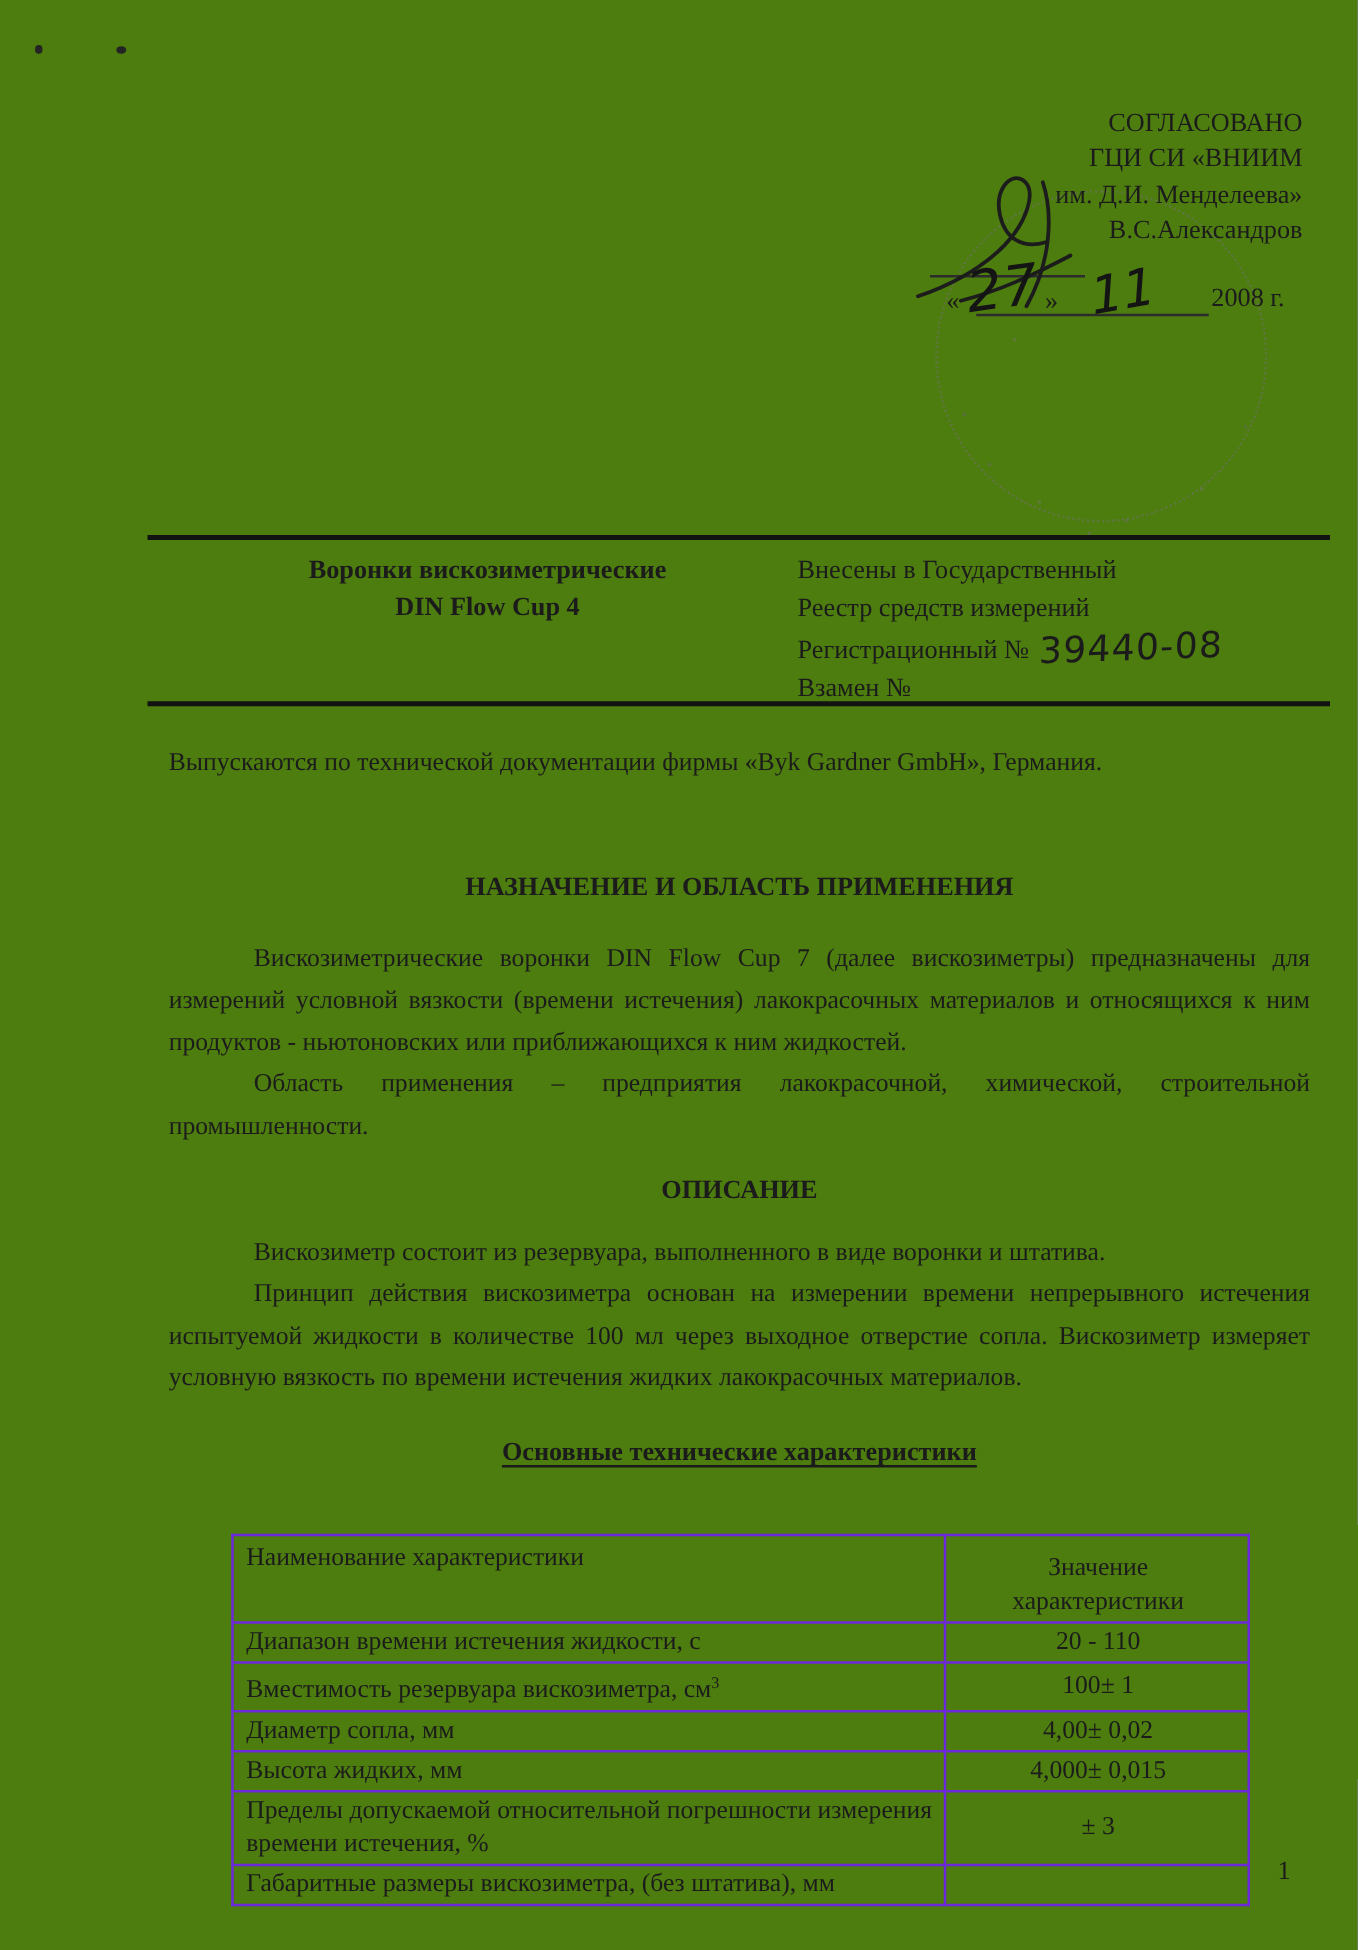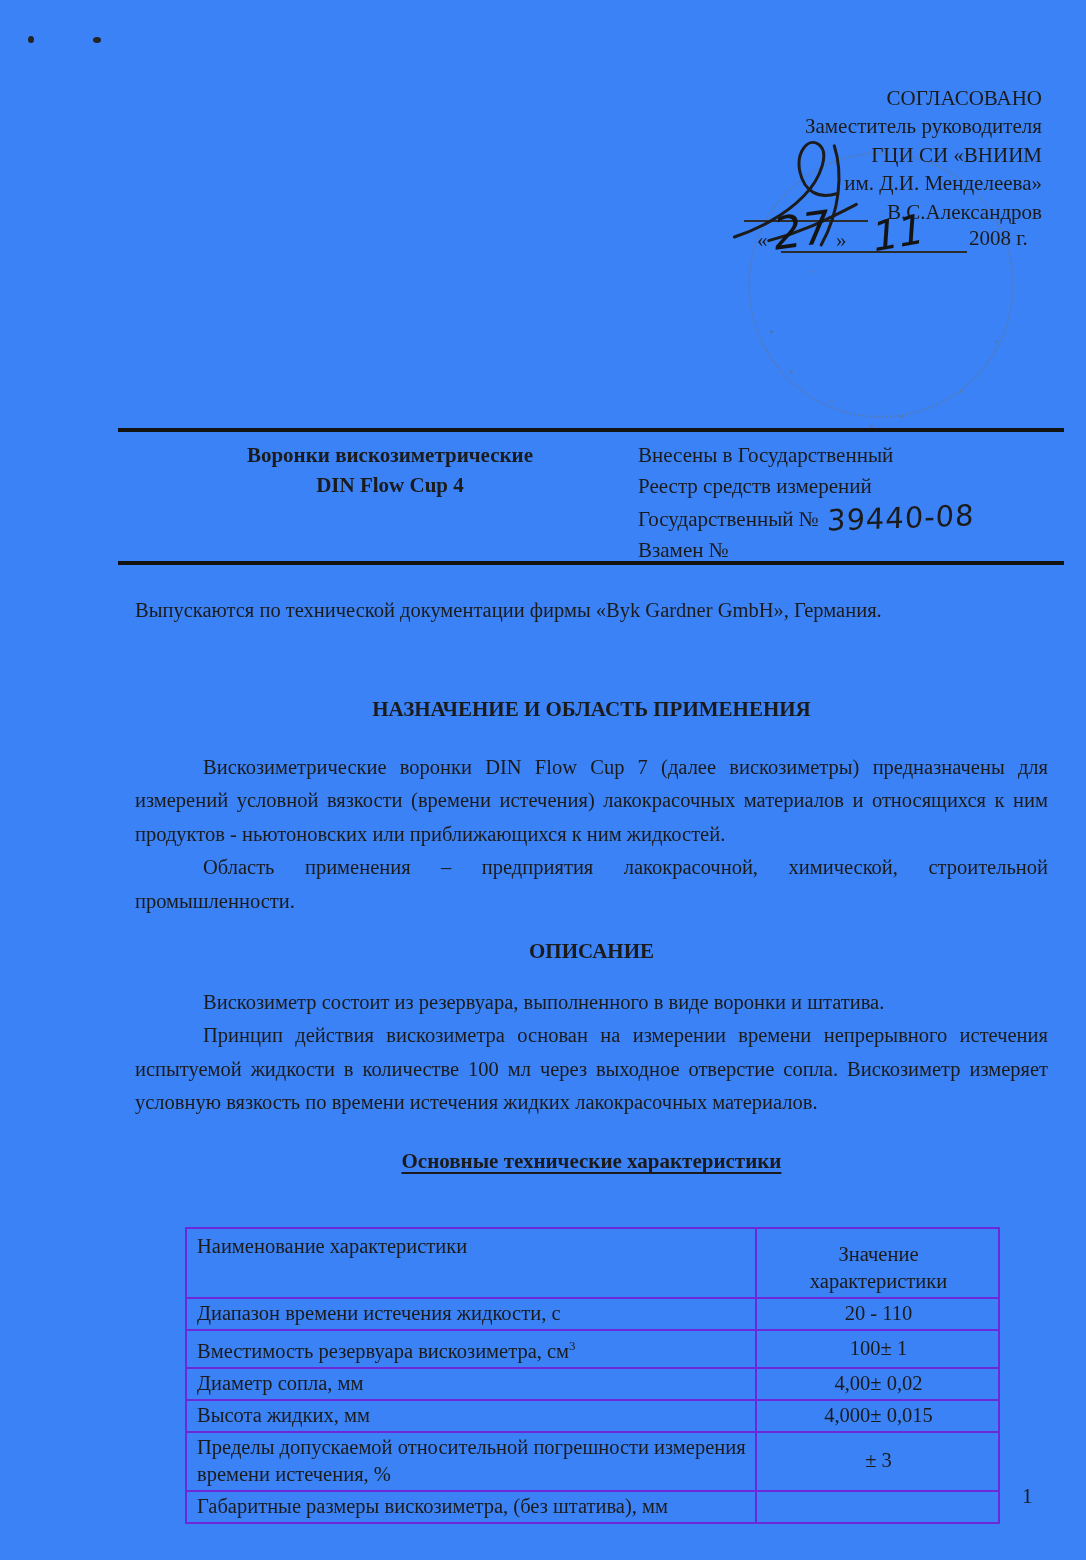--- a/index.html
+++ b/index.html
@@ -1,19 +1,19 @@
 <!DOCTYPE html>
 <html><head>
 <meta charset="utf-8">
 <style>
   * { margin:0; padding:0; box-sizing:border-box; }
   html,body { background:#888; }
   .page {
     position:relative; width:1086px; height:1560px; margin:0 auto;
-    background:#3b82f6; color:#1b1b1b;
+    background:#4d7c0f; color:#1b1b1b;
     font-family:"Liberation Serif", serif; overflow:hidden;
   }
   .speck { position:absolute; background:#242424; border-radius:50%; }
 
   
   .approval { position:absolute; top:84px; right:44px; width:430px; text-align:right;
               font-size:21px; line-height:28.4px; z-index:2; }
   .stamp { position:absolute; left:748px; top:152px; width:266px; height:266px;
            border:2px dotted rgba(115,115,115,.42); border-radius:50%; z-index:1; }
   .stamp-noise { position:absolute; left:770px; top:330px; width:3px; height:3px;
@@ -67,21 +67,20 @@
 <div class="page">
 
   <div class="speck" style="left:28px;top:36px;width:6px;height:7px;"></div>
   <div class="speck" style="left:93px;top:37px;width:8px;height:6px;"></div>
 
   <div class="stamp"></div>
   <div class="stamp-noise"></div>
 
   <div class="approval">
     <div>СОГЛАСОВАНО</div>
-    <div>Заместитель руководителя</div>
     <div>ГЦИ СИ  «ВНИИМ</div>
     <div>им. Д.И. Менделеева»</div>
     <div>В.С.Александров</div>
   </div>
 
   <svg class="sig-svg" width="215" height="135" viewBox="0 0 215 135">
     <g fill="none" stroke="#1c1c1c" stroke-width="3" stroke-linecap="round">
       <path d="M6 98 C 30 92, 58 80, 78 62 C 96 46, 108 20, 96 11 C 86 4, 73 18, 76 38 C 79 58, 93 66, 111 62"></path>
       <path d="M112 14 C 119 42, 113 80, 92 112"></path>
       <path d="M40 104 C 72 98, 98 88, 130 74"></path>
@@ -97,21 +96,21 @@
   <span class="year">2008 г.</span>
 
   <div class="rule" style="top:428px;"></div>
   <div class="device-name">
     <div>Воронки вискозиметрические</div>
     <div>DIN Flow Cup 4</div>
   </div>
   <div class="registry">
     <div>Внесены в Государственный</div>
     <div>Реестр средств измерений</div>
-    <div><span>Государственный №</span><span class="hw-reg">39440-08</span></div>
+    <div><span>Регистрационный №</span><span class="hw-reg">39440-08</span></div>
     <div>Взамен №</div>
   </div>
   <div class="rule" style="top:561px;"></div>
 
   <div class="note">Выпускаются по технической документации фирмы «Byk Gardner GmbH», Германия.</div>
 
   <div class="sec-head" style="top:697px;">НАЗНАЧЕНИЕ И ОБЛАСТЬ ПРИМЕНЕНИЯ</div>
   <div class="flow" style="top:751px;">
     <p>Вискозиметрические воронки DIN Flow Cup 7 (далее вискозиметры) предназначены для измерений условной вязкости (времени истечения) лакокрасочных материалов  и относящихся к ним продуктов - ньютоновских или приближающихся к ним жидкостей.</p>
     <p>Область применения – предприятия лакокрасочной, химической, строительной промышленности.</p>

